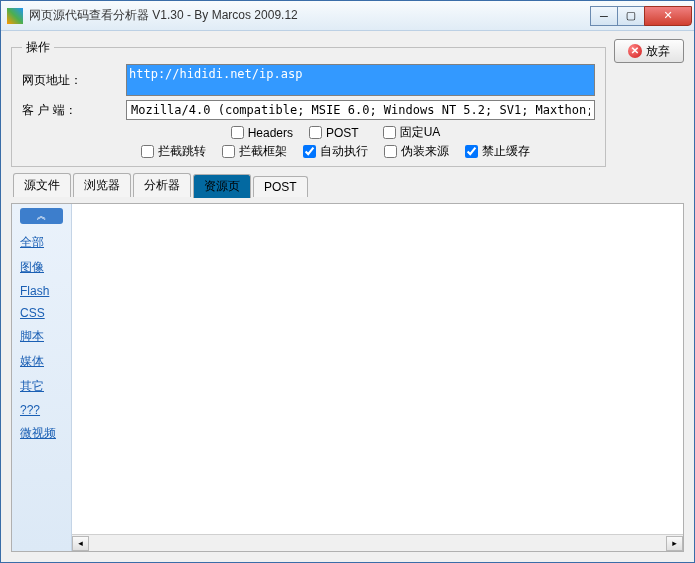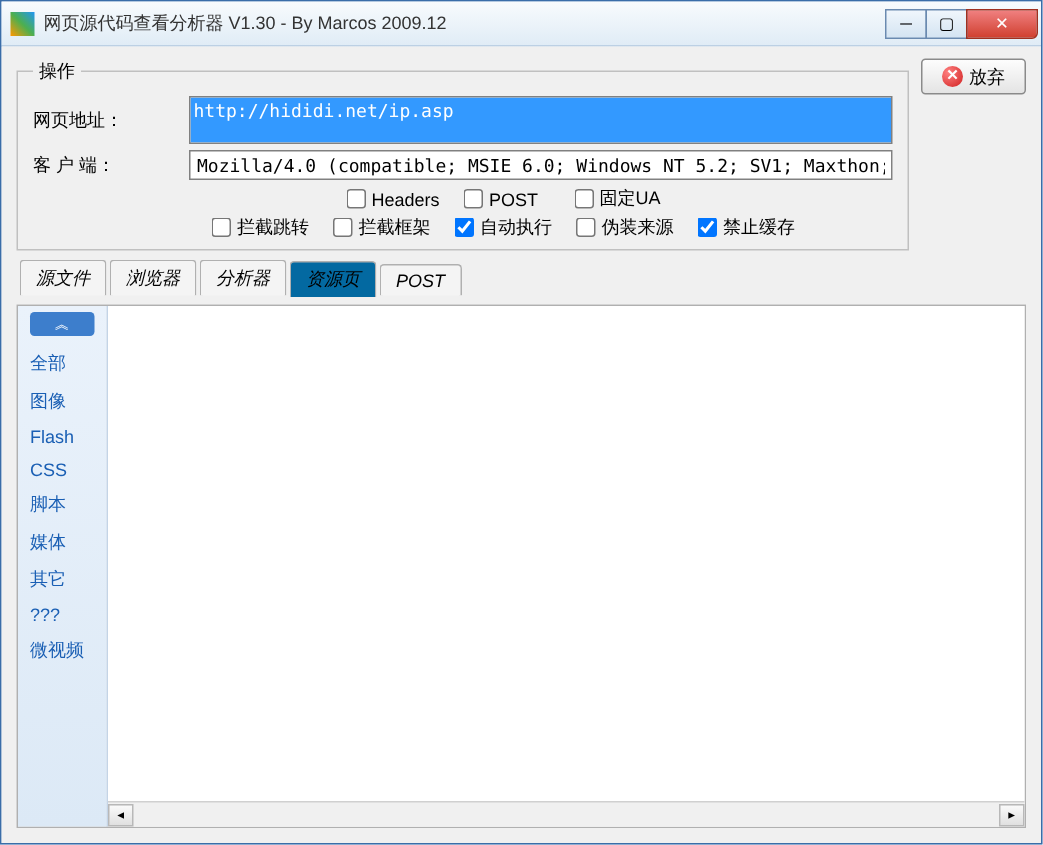--- a/index.html
+++ b/index.html
@@ -138,21 +138,20 @@
 .icon-cancel {
   width: 14px; height: 14px; border-radius: 50%;
   background: radial-gradient(circle at 30% 30%, #ff8080, #d02020);
   color: #fff; font-weight: bold; font-size: 10px; line-height: 14px; text-align: center;
 }
 .tabs {
   display: flex;
   align-items: flex-end;
   gap: 2px;
   padding-left: 2px;
-  font-style: italic;
 }
 .tab {
   padding: 3px 10px;
   border: 1px solid #b0b0b0;
   border-bottom: none;
   background: #f4f4f4;
   font-size: 12px;
   cursor: default;
   border-radius: 3px 3px 0 0;
 }
@@ -183,20 +182,21 @@
   margin: 0 6px 6px 6px;
   display: flex; align-items: center; justify-content: center;
   color: #fff;
   font-size: 10px;
 }
 .side-item {
   color: #1a5fb4;
   padding: 4px 2px 4px 6px;
   font-size: 12px;
   cursor: default;
+  text-decoration: underline;
 }
 .main-view {
   flex: 1;
   position: relative;
   background: #fff;
   display: flex;
   flex-direction: column;
 }
 .main-inner { flex: 1; overflow: auto; }
 .hscroll {

